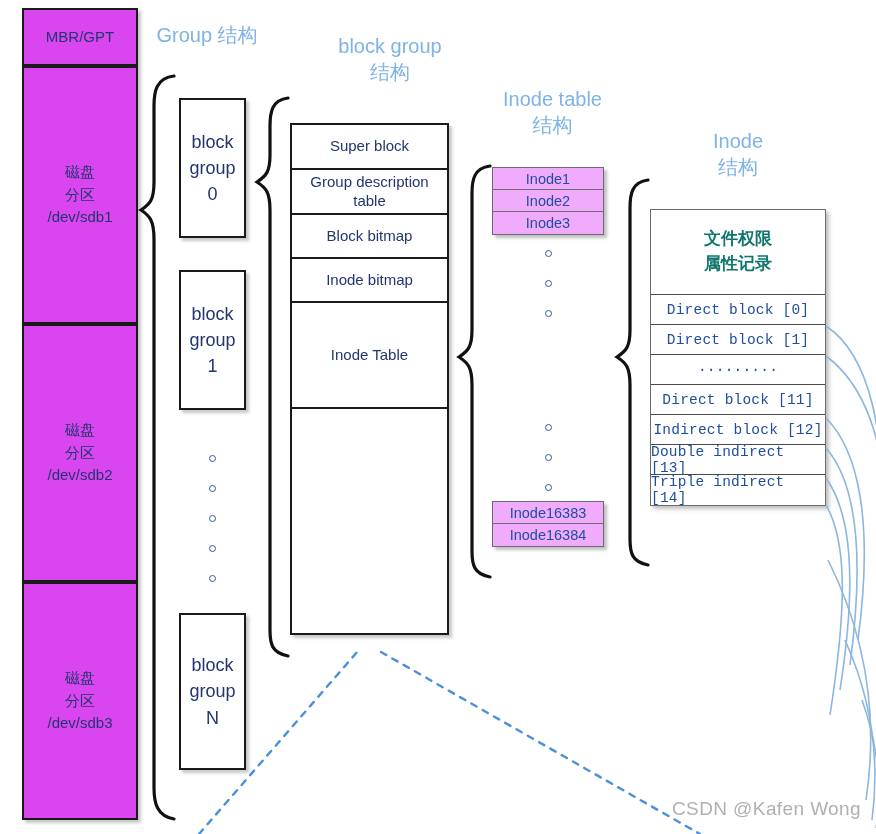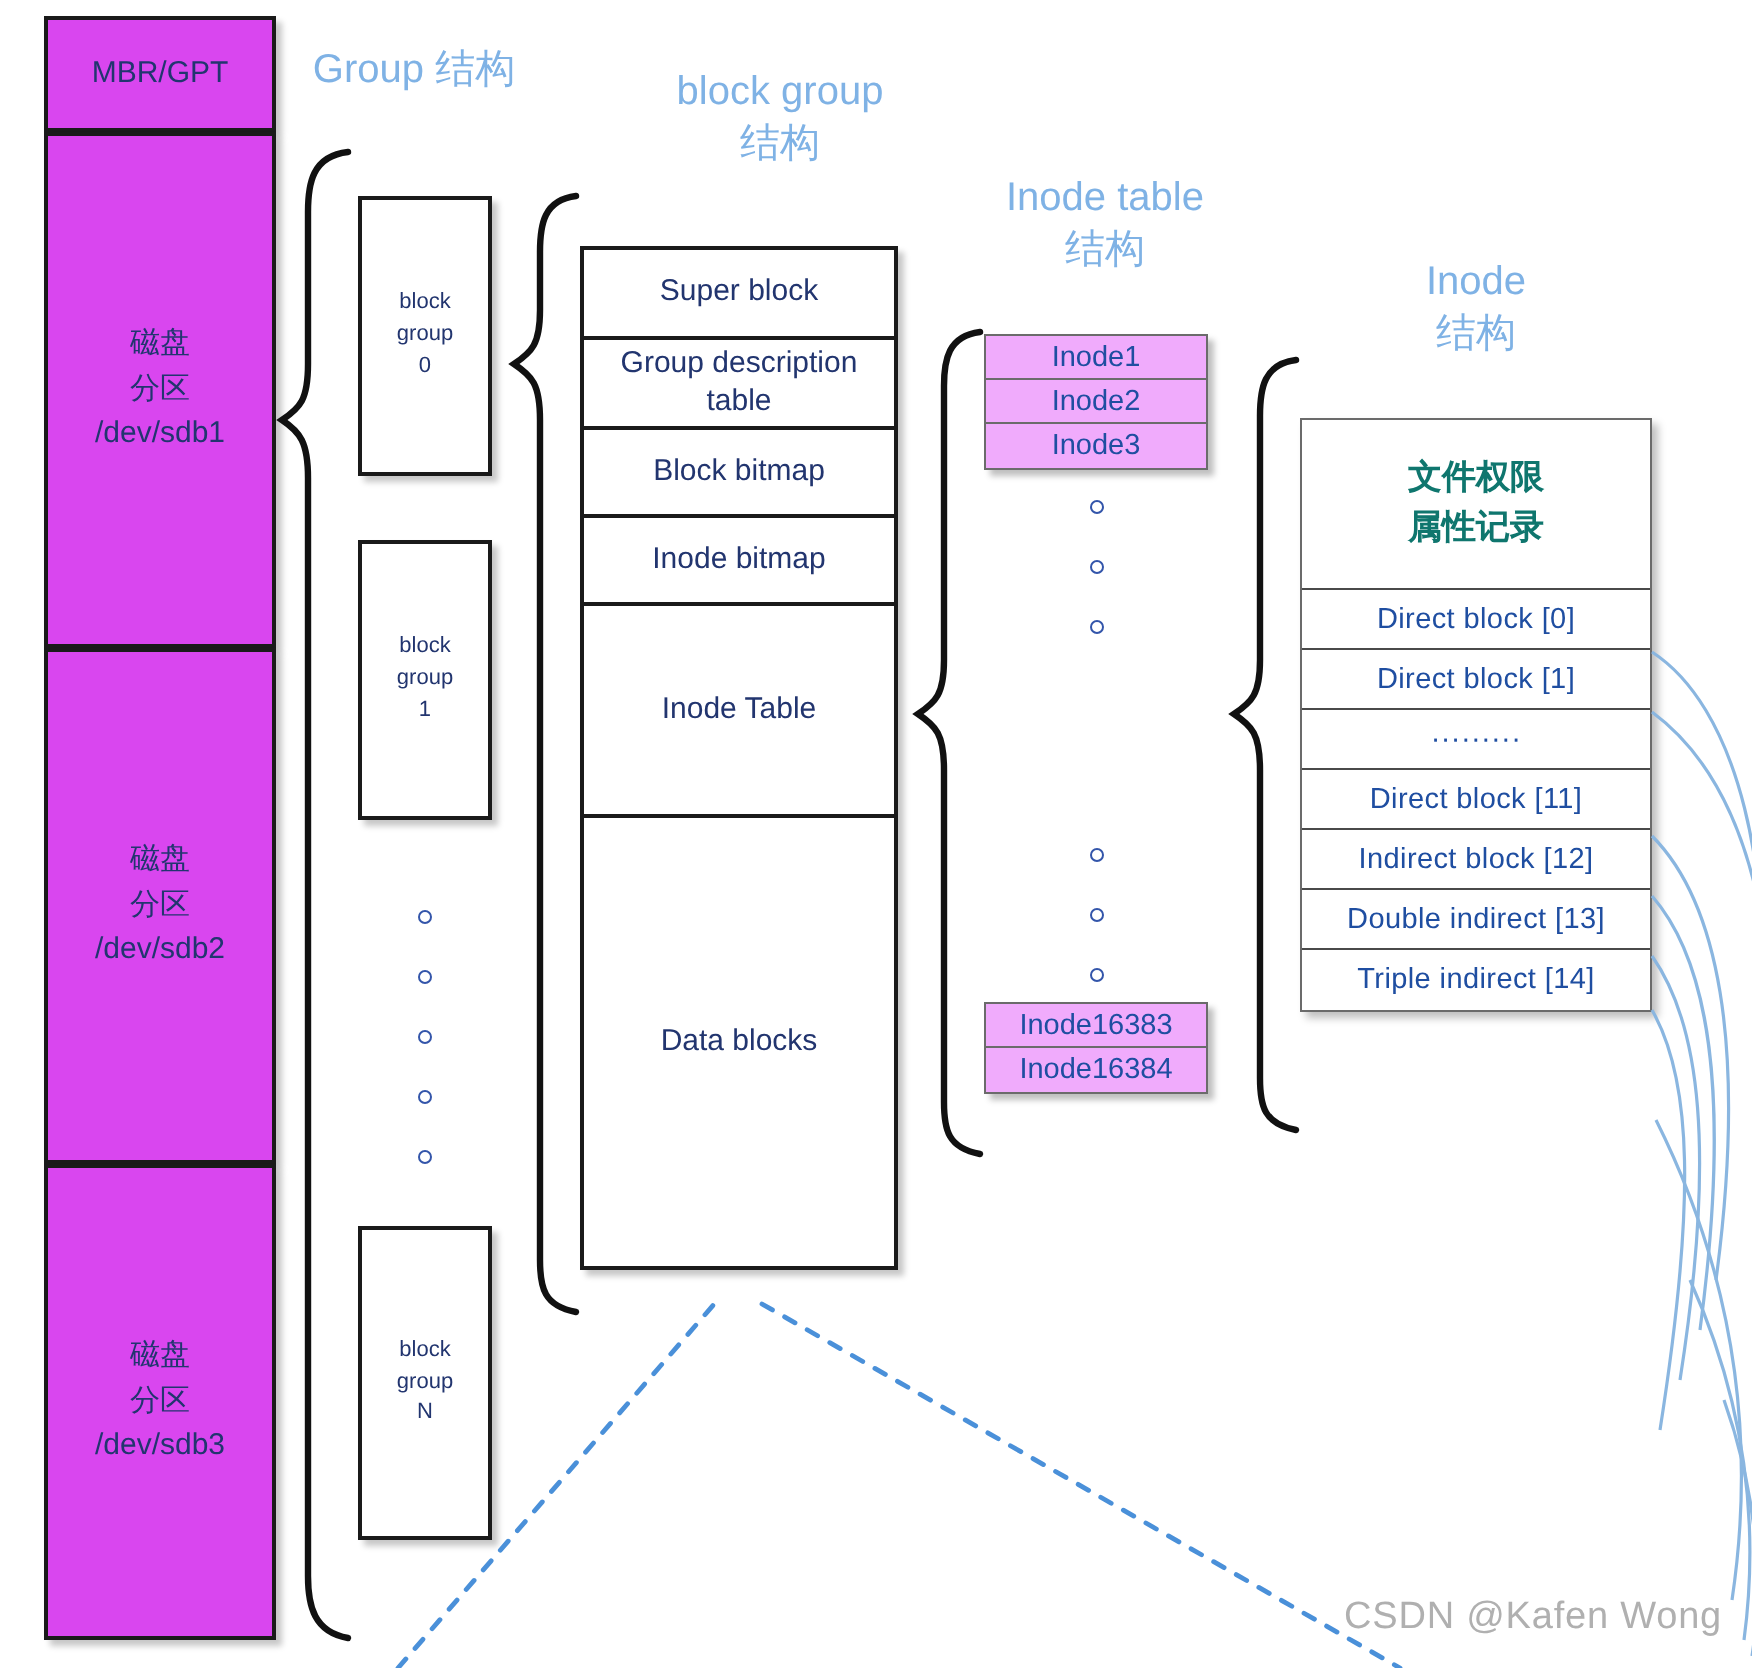--- a/index.html
+++ b/index.html
@@ -40,21 +40,21 @@
     left: 179px;
     width: 67px;
     box-sizing: border-box;
     border: 2px solid #1a1a1a;
     background: #ffffff;
     display: flex;
     align-items: center;
     justify-content: center;
     text-align: center;
     color: #22356f;
-    font-size: 11px;
+    font-size: 18px;
     line-height: 1.45;
     box-shadow: 3px 3px 3px rgba(0,0,0,0.22);
   }
 
   
   .bgs-outer {
     position: absolute;
     left: 290px;
     top: 123px;
     width: 159px;
@@ -129,20 +129,21 @@
   .istruct-row {
     box-sizing: border-box;
     height: 30px;
     border-bottom: 1.5px solid #4a4a4a;
     display: flex;
     align-items: center;
     justify-content: center;
     color: #1f4ea1;
     font-size: 14.5px;
     letter-spacing: .2px;
+    font-family: Liberation Mono, monospace;
   }
   .istruct-row.last { border-bottom: none; }
 
   
   .title {
     position: absolute;
     color: #7fb2e5;
     font-size: 20px;
     line-height: 1.3;
     text-align: center;
@@ -256,23 +257,20 @@
 table</span>
     </div>
     <div class="bgs-row" style="top:90px; height:44px;">
       <span style="white-space:pre-line;">Block bitmap</span>
     </div>
     <div class="bgs-row" style="top:134px; height:44px;">
       <span style="white-space:pre-line;">Inode bitmap</span>
     </div>
     <div class="bgs-row" style="top:178px; height:106px;">
       <span style="white-space:pre-line;">Inode Table</span>
-    </div>
-    <div class="bgs-row last" style="top:284px; height:224px;">
-      <span style="white-space:pre-line;">Data blocks</span>
     </div>
   </div>
 
   <div class="inode-group" style="top:167px;">
     <div class="inode-cell">Inode1</div>
     <div class="inode-cell">Inode2</div>
     <div class="inode-cell last">Inode3</div>
   </div>
 
   <div class="dots" style="left:536px; top:250px; width:24px; gap:23px;">

